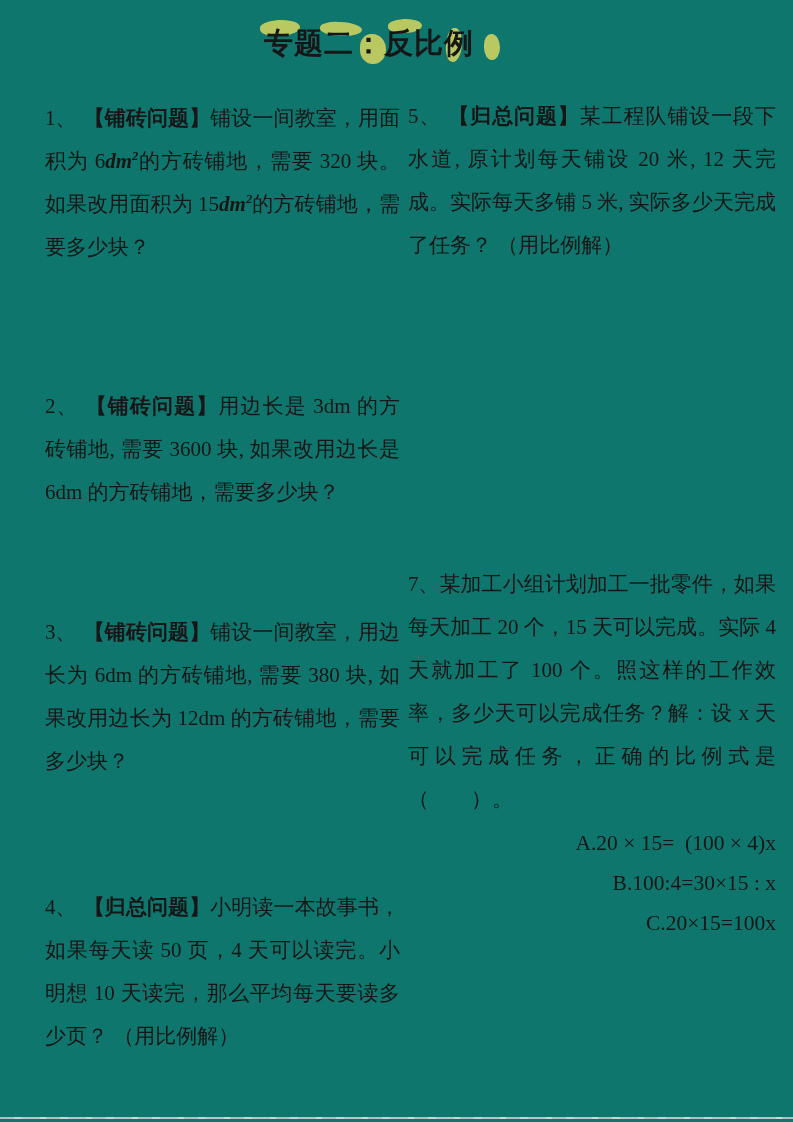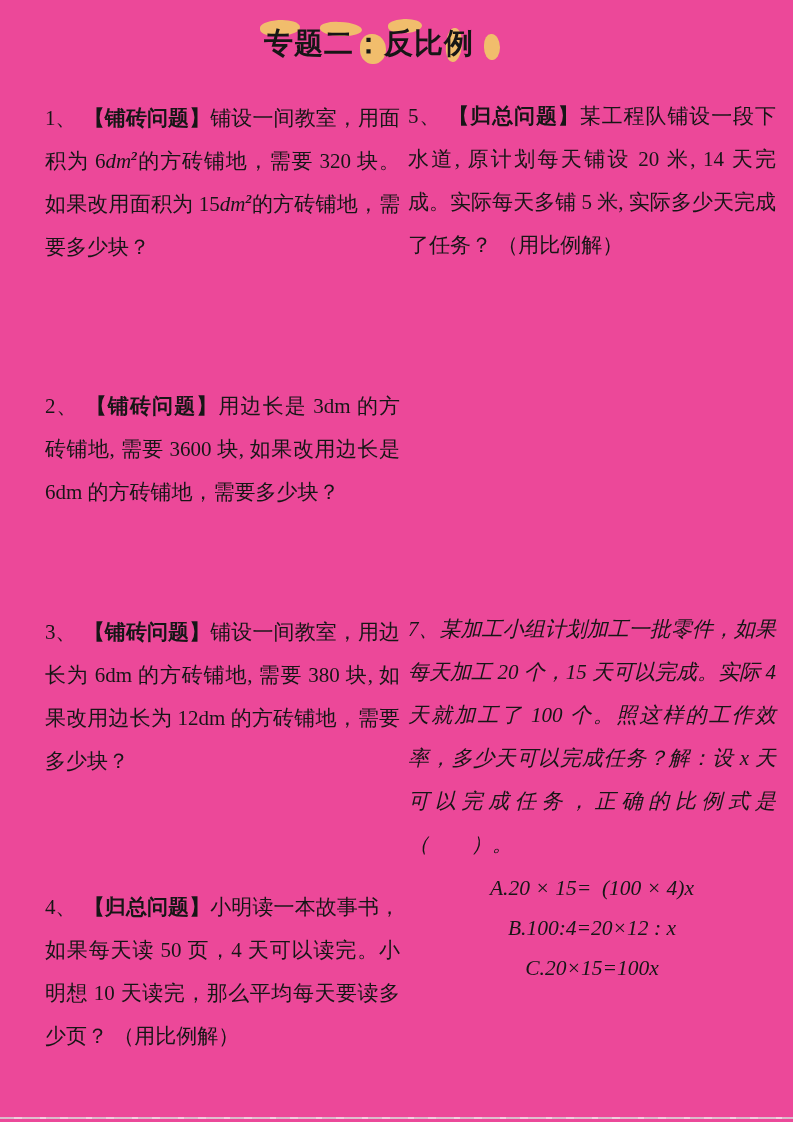--- a/index.html
+++ b/index.html
@@ -6,21 +6,21 @@
   body {
     width: 793px; height: 1122px;
     background: #ffffff;
     font-family: "Liberation Serif", "DejaVu Serif", serif;
     color: #161616;
     overflow: hidden;
   }
   .page {
     position: relative;
     width: 793px; height: 1122px;
-    background: #ec4899;
+    background: #0f766e;
   }
   
   .title {
     position: absolute;
     left: 264px; top: 24px;
     margin: 0;
     font-size: 29px;
     font-weight: bold;
     letter-spacing: 1px;
     white-space: nowrap;
@@ -49,35 +49,35 @@
   }
   .problem p { margin: 0; }
   .col-left  { left: 45px;  width: 355px; }
   .col-right { left: 408px; width: 368px; }
   .p1 { top: 97px; }
   .p2 { top: 385px; }
   .p3 { top: 611px; }
   .p4 { top: 886px; }
   .p5 { top: 95px; }
   .p6 { top: 347px; }
-  .p7 { top: 608px; font-style: italic; }
+  .p7 { top: 563px; }
   .tag { font-weight: bold; margin-left: 7px; }
-  .unit { font-style: italic; font-weight: normal; }
+  .unit { font-style: italic; font-weight: bold; }
   sup.expo {
     font-style: italic; font-weight: bold;
     font-size: 0.6em;
     vertical-align: super;
     line-height: 0;
   }
   
   .options { margin-top: 2px; }
   .option {
     line-height: 40px;
     white-space: pre;
-    text-align: center;
+    text-align: right;
     font-size: 21.5px;
   }
   
   .scan-line {
     position: absolute;
     left: 0; top: 1117px;
     width: 793px; height: 2px;
     background: repeating-linear-gradient(90deg,
       #d6d6d6 0 14px, #f0f0ef 14px 22px, #dcdcdb 22px 40px, #f4f4f3 40px 46px);
     opacity: 0.8;
@@ -108,28 +108,28 @@
 
   <section class="problem col-left p3">
     <p><span>3、</span><span class="tag">【铺砖问题】</span><span>铺设一间教室，用边长为 6dm 的方砖铺地, 需要 380 块, 如果改用边长为 12dm 的方砖铺地，需要多少块？</span></p>
   </section>
 
   <section class="problem col-left p4">
     <p><span>4、</span><span class="tag">【归总问题】</span><span>小明读一本故事书，如果每天读 50 页，4 天可以读完。小明想 10 天读完，那么平均每天要读多少页？ （用比例解）</span></p>
   </section>
 
   <section class="problem col-right p5">
-    <p><span>5、</span><span class="tag">【归总问题】</span><span>某工程队铺设一段下水道, 原计划每天铺设 20 米, 14 天完成。实际每天多铺 5 米, 实际多少天完成了任务？ （用比例解）</span></p>
+    <p><span>5、</span><span class="tag">【归总问题】</span><span>某工程队铺设一段下水道, 原计划每天铺设 20 米, 12 天完成。实际每天多铺 5 米, 实际多少天完成了任务？ （用比例解）</span></p>
   </section>
 
 
   <section class="problem col-right p7">
     <p><span>7、</span><span>某加工小组计划加工一批零件，如果每天加工 20 个，15 天可以完成。实际 4 天就加工了 100 个。照这样的工作效率，多少天可以完成任务？解：设 x 天可以完成任务，正确的比例式是（　　）。</span></p>
     <div class="options">
       <div class="option">A.20 × 15=  (100 × 4)x</div>
-      <div class="option">B.100:4=20×12 : x</div>
+      <div class="option">B.100:4=30×15 : x</div>
       <div class="option">C.20×15=100x</div>
     </div>
   </section>
 
   <div class="scan-line"></div>
 
 </div>
 
 </body></html>

